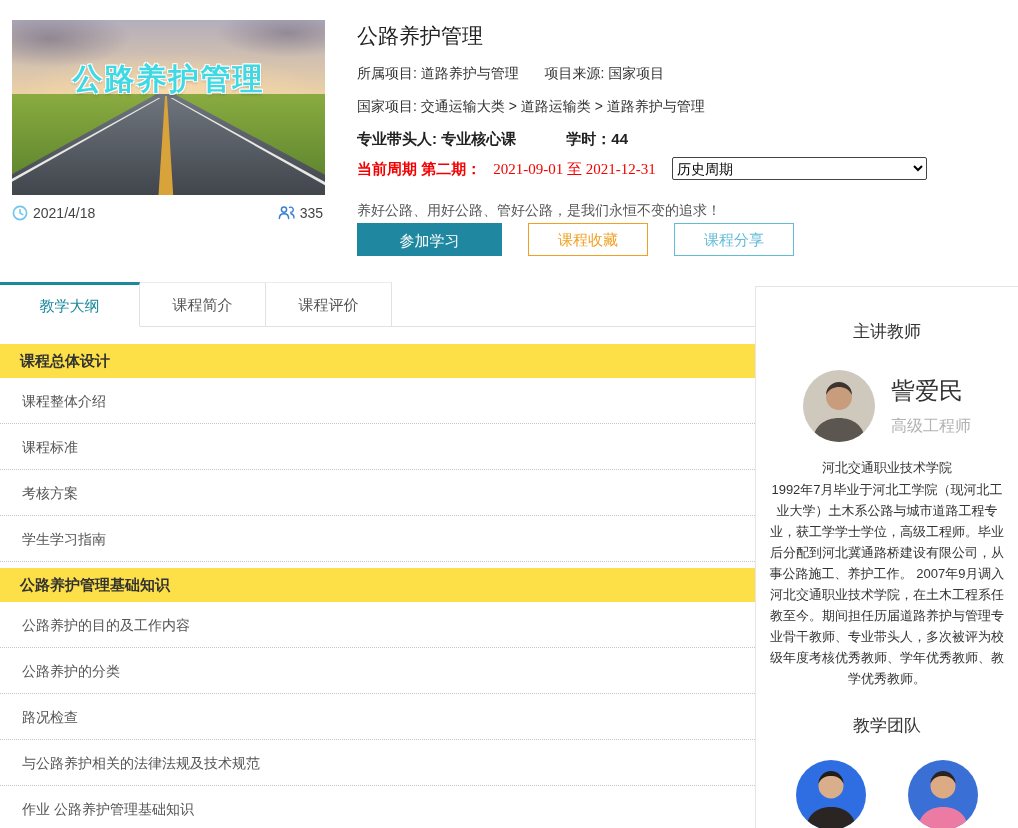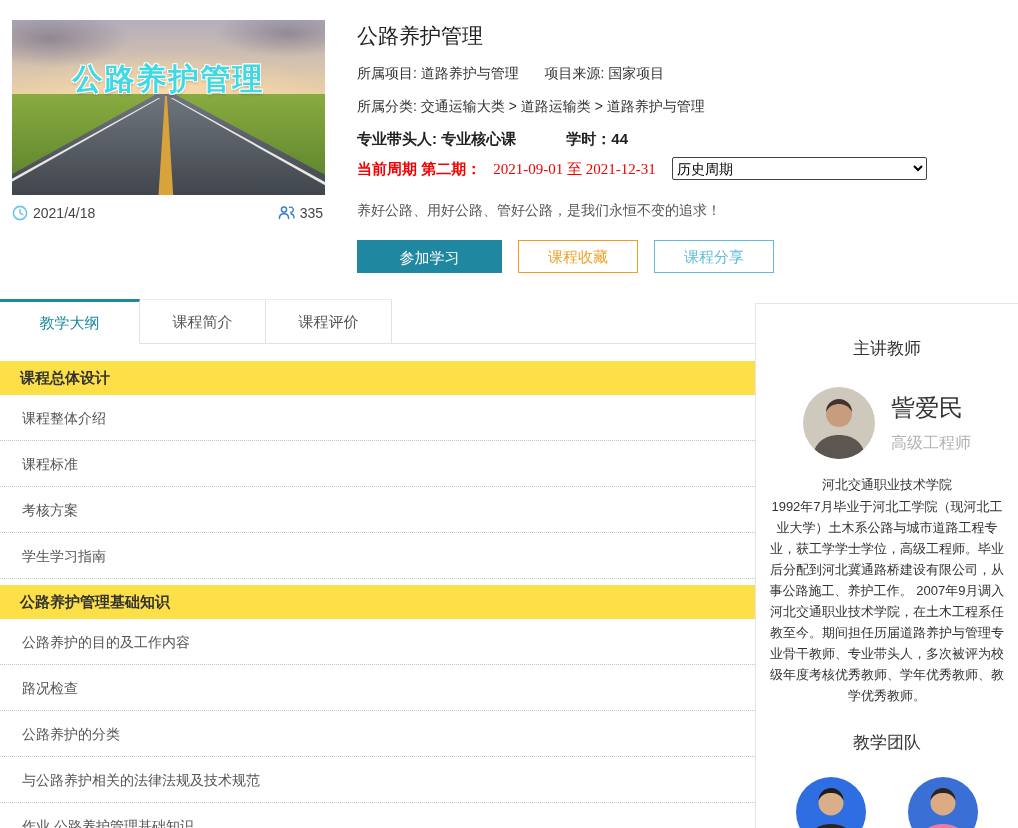--- a/index.html
+++ b/index.html
@@ -44,21 +44,21 @@
   .sep { display:inline-block; width:18px; }
   .bold-row { margin-top:14px; font-size:15px; font-weight:bold; color:#222; }
   .bold-row .hours { margin-left:46px; }
   .period-row { position:relative; margin-top:11px; font-size:15px; color:#f40000; height:24px; }
   .period-row .plab { font-weight:bold; }
   .period-row .pval { margin-left:8px;font-family:Liberation Serif, serif; }
   .period-select { position:absolute; right:0; top:-3px; width:255px; height:23px;
     font-size:14px; color:#000; border:1px solid #444; background:#fff; border-radius:2px;
     font-family:"Liberation Sans","DejaVu Sans",sans-serif; }
   .slogan { margin-top:18px; font-size:14px; color:#555; }
-  .btn-row { margin-top:20px; display:flex; gap:16px; }
+  .btn-row { margin-top:3px; display:flex; gap:26px; }
   .btn { height:33px; font-size:15px; text-align:center; line-height:31px; cursor:pointer;
     font-family:"Liberation Sans","DejaVu Sans",sans-serif; }
   .btn-join { width:145px; background:#1f87a0; border:1px solid #1f87a0; color:#fff; line-height:33px; }
   .btn-fav  { width:120px; background:#fff; border:1px solid #f0a125; color:#f0a125; }
   .btn-share{ width:120px; background:#fff; border:1px solid #62bcd8; color:#62bcd8; }
 
   
   .body-wrap { display:flex; margin-top:26px; align-items:stretch; }
   .content { width:755px; flex:none; }
   .tabbar { display:flex; height:45px; border-bottom:1px solid #e2e2e2; }
@@ -134,21 +134,21 @@
 
       <div class="info-row">
         <span class="lab">所属项目:</span>
         <span class="val">道路养护与管理</span>
         <span class="sep"></span>
         <span class="lab">项目来源:</span>
         <span class="val">国家项目</span>
       </div>
 
       <div class="info-row">
-        <span class="lab">所属分类:</span>
+        <span class="lab">国家项目:</span>
         <span class="val">交通运输大类 &gt; 道路运输类 &gt; 道路养护与管理</span>
       </div>
 
       <div class="bold-row">
         <span>专业带头人:</span>
         <span>专业核心课</span>
         <span class="hours"><span>学时：</span><span>44</span></span>
       </div>
 
       <div class="period-row">
@@ -180,22 +180,22 @@
 
       <div class="syllabus">
         <div class="syl-header">课程总体设计</div>
         <div class="syl-item">课程整体介绍</div>
         <div class="syl-item">课程标准</div>
         <div class="syl-item">考核方案</div>
         <div class="syl-item">学生学习指南</div>
 
         <div class="syl-header">公路养护管理基础知识</div>
         <div class="syl-item">公路养护的目的及工作内容</div>
+        <div class="syl-item">公路养护的分类</div>
         <div class="syl-item">路况检查</div>
-        <div class="syl-item">公路养护的分类</div>
         <div class="syl-item">与公路养护相关的法律法规及技术规范</div>
         <div class="syl-item">作业  公路养护管理基础知识</div>
 
       </div>
     </div>
 
     <div class="sidebar">
       <div class="sb-heading">主讲教师</div>
 
       <div class="teacher">

